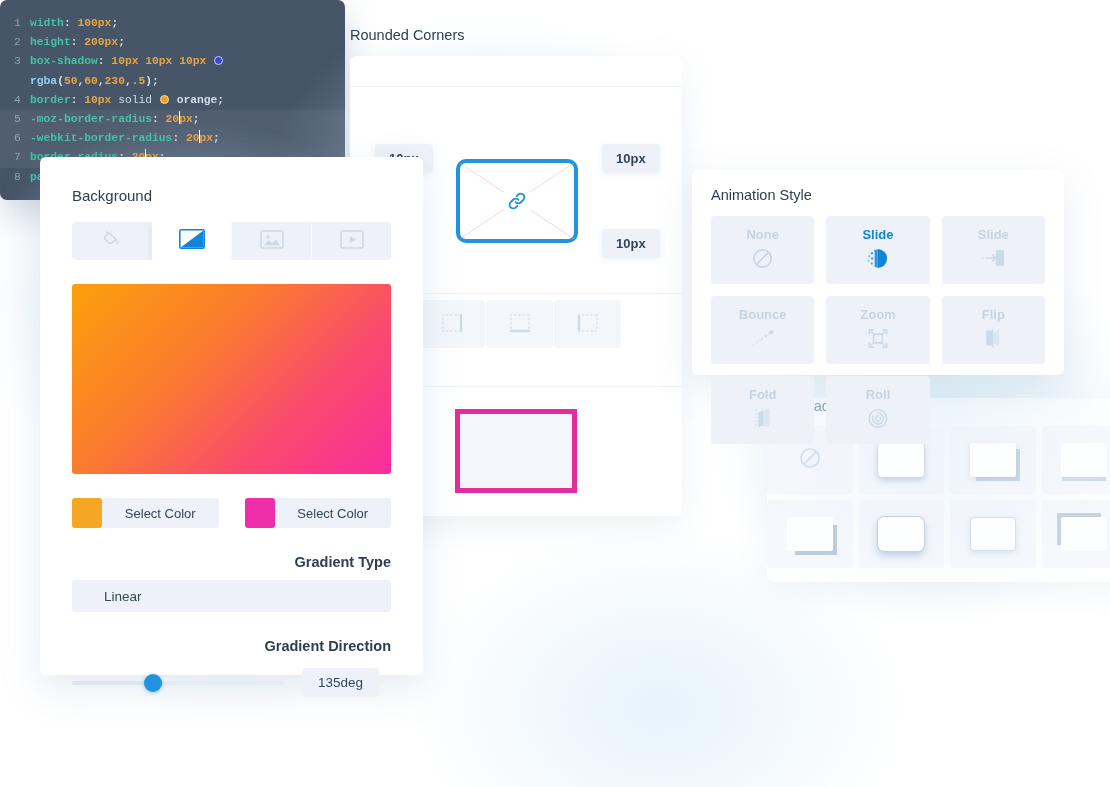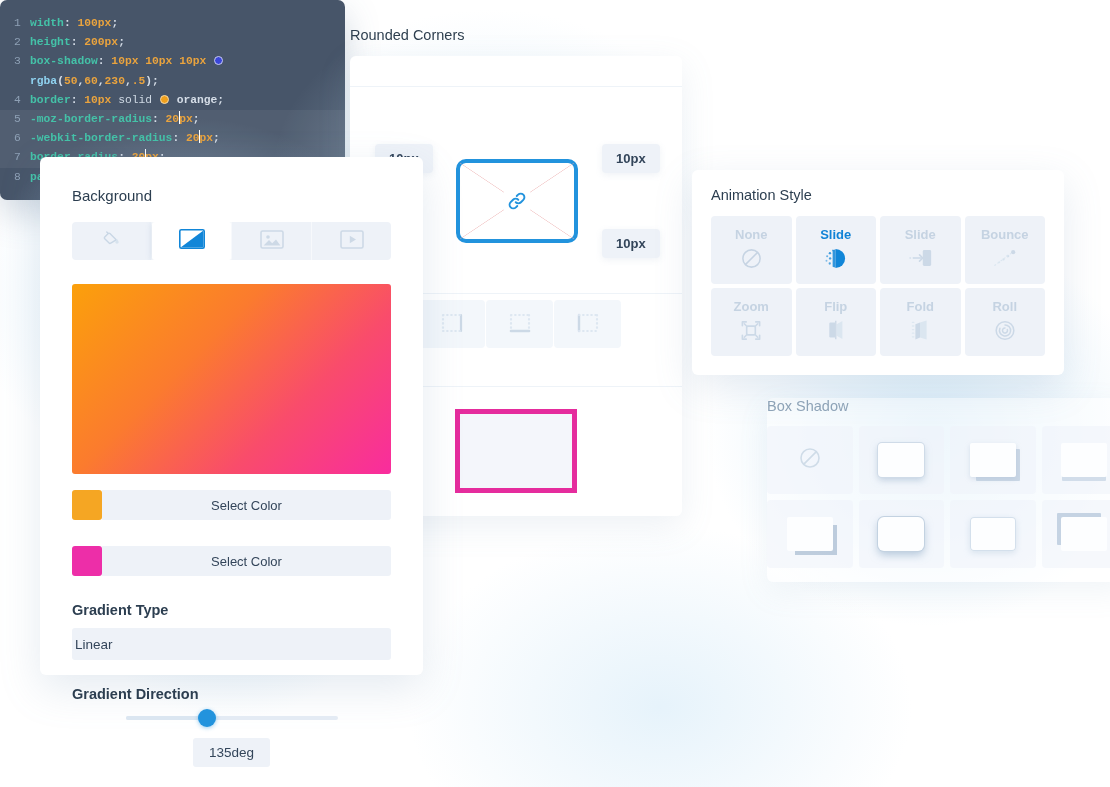--- a/index.html
+++ b/index.html
@@ -114,57 +114,57 @@
     border-right: 1px solid #f7f9fc;
   }
   .bg-tab:last-child { border-right: none; }
   .bg-tab.active { background: #ffffff; box-shadow: 0 1px 6px rgba(120,150,185,.28); border-radius: 3px; }
 
   .gradient-preview {
     margin-top: 24px; height: 190px; border-radius: 3px;
     background: linear-gradient(135deg, #FBA00B 0%, #FB7B2E 38%, #F94C6B 68%, #F92C9E 100%);
   }
 
-  .color-row { display: flex; margin-top: 16px; gap: 26px; flex-direction: column; }
+  .color-row { display: flex; margin-top: 24px; gap: 26px; }
   .color-item { display: flex; align-items: stretch; flex: 1; }
   .swatch { width: 30px; height: 30px; border-radius: 3px; flex: none; }
   .swatch-btn {
     flex: 1; background: #eef2f8; color: #33455a;
     font-size: 13px; display: flex; align-items: center; justify-content: center;
     border: none; border-radius: 0 3px 3px 0; font-family: inherit; cursor: pointer;
   }
 
-  .field-label { margin-top: 26px; font-size: 14.5px; color: #2c3e50; font-weight: 600; }
+  .field-label { margin-top: 26px; font-size: 14.5px; color: #2c3e50; font-weight: 600; text-align: right; }
   .select-box {
     margin-top: 10px; height: 32px; background: #eef2f8;
-    display: flex; align-items: center; padding: 0 3px;
+    display: flex; align-items: center; padding: 0 32px;
     font-size: 13.5px; color: #33455a; border-radius: 3px;
   }
 
-  .slider-row { margin-top: 14px; display: flex; align-items: center; gap: 18px; flex-direction: column; }
+  .slider-row { margin-top: 14px; display: flex; align-items: center; gap: 18px; }
   .slider { position: relative; width: 212px; height: 4px; background: #e4ebf4; border-radius: 2px; }
   .slider-fill { position: absolute; left: 0; top: 0; height: 4px; width: 82px;
                  background: #dbe6f1; border-radius: 2px; }
   .slider-knob {
     position: absolute; left: 72px; top: -7px; width: 18px; height: 18px;
     border-radius: 50%; background: #2293dd; box-shadow: 0 1px 4px rgba(34,147,221,.45);
   }
   .deg-box {
     background: #eef2f8; color: #33455a; font-size: 13.5px;
     padding: 7px 16px; border-radius: 3px;
   }
 
   
   #animation-panel {
     left: 692px; top: 170px; width: 372px; height: 205px;
     box-shadow: 0 12px 38px rgba(110,145,180,.17);
     z-index: 5; padding: 17px 19px;
   }
   #animation-panel h2 { font-size: 14.5px; font-weight: 400; color: #2c3e50; margin-bottom: 13px; }
-  .anim-grid { display: grid; grid-template-columns: repeat(4, 1fr); gap: 4px; }
+  .anim-grid { display: grid; grid-template-columns: repeat(3, 1fr); gap: 12px; }
   .anim-cell {
     height: 68px; background: #eef2f8; border-radius: 4px;
     display: flex; flex-direction: column; align-items: center; justify-content: center; gap: 5px;
   }
   .anim-label { font-size: 13px; font-weight: 700; color: #c5d3e2; }
   .anim-cell.active .anim-label { color: #1183d6; }
 
   
   #boxshadow-panel {
     left: 767px; top: 398px; width: 360px; height: 184px;

